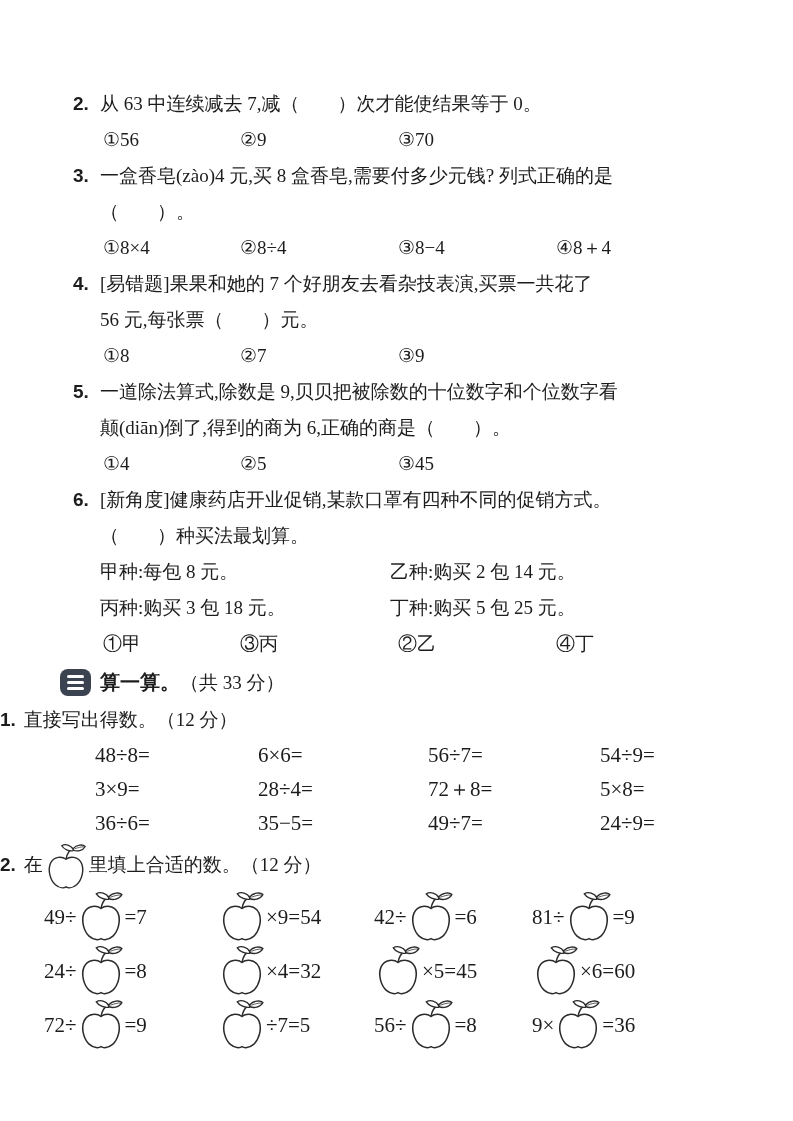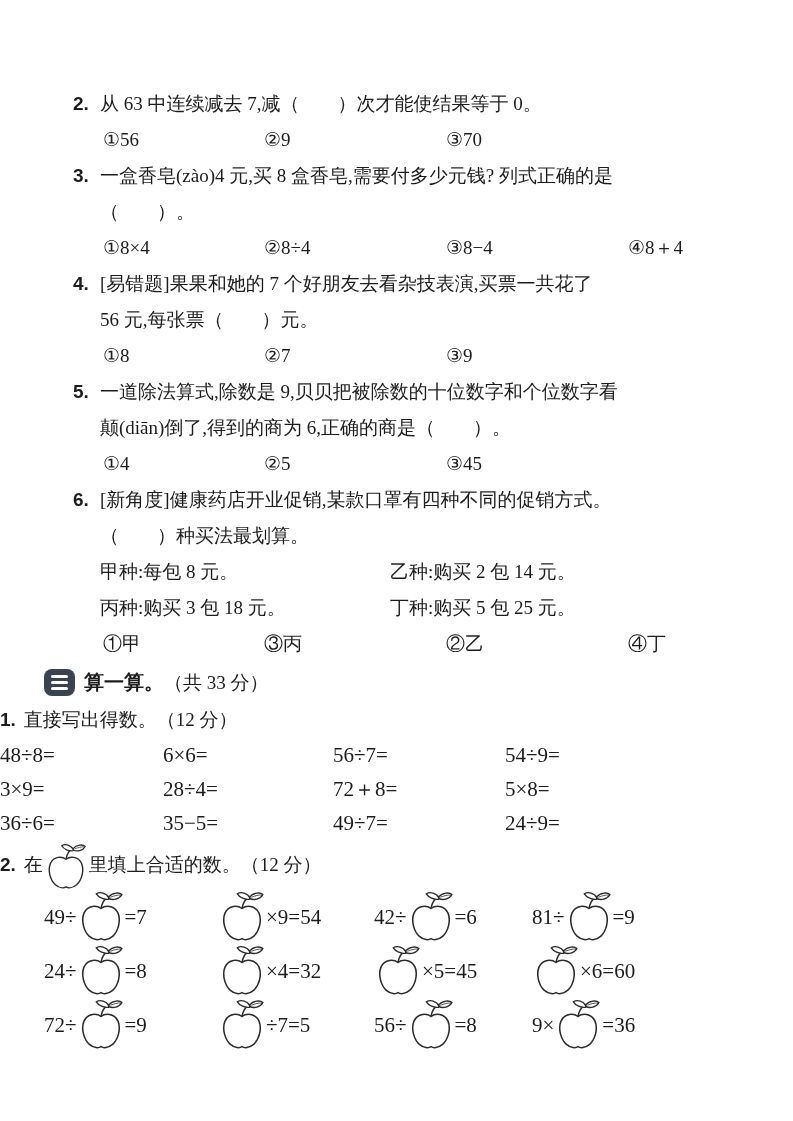--- a/index.html
+++ b/index.html
@@ -12,51 +12,51 @@
   .sheet { position:relative; width:793px; height:1121px; padding-top:86px; background:#fff; }
 
   
   .q { position:relative; padding-left:100px; padding-right:44px; font-size:19px; }
   .qnum {
     position:absolute; left:73px; top:0; width:26px;
     font-family:"Liberation Sans","DejaVu Sans",sans-serif;
     font-weight:bold; font-size:19px; line-height:36px;
   }
   .qline { line-height:36px; height:36px; white-space:nowrap; }
-  .opts { display:flex; padding-left:3px; line-height:36px; height:36px;gap:24px; }
+  .opts { display:flex; padding-left:3px; line-height:36px; height:36px; }
   .opts span { white-space:nowrap; }
   .opts span:nth-child(1) { width:137px; }
   .opts span:nth-child(2) { width:158px; }
   .opts span:nth-child(3) { width:158px; }
   .price-row { display:flex; line-height:36px; height:36px; }
   .price-row span { width:290px; white-space:nowrap; }
 
   
-  .sec { display:flex; align-items:center; height:40px; padding-left:44px; }
+  .sec { display:flex; align-items:center; height:40px; padding-left:60px; }
   .badge {
     width:31px; height:27px; border-radius:8px; background:#3b4350;
     display:flex; flex-direction:column; justify-content:center; align-items:center; gap:3px;
     flex:0 0 auto;
   }
   .badge i { display:block; width:17px; height:3px; background:#ffffff; border-radius:1.5px; }
   .sec-title {
     margin-left:9px; font-family:"Liberation Sans","DejaVu Sans",sans-serif;
     font-weight:bold; font-size:20px;
   }
   .sec-score { font-size:19px; font-weight:normal; font-family:"Liberation Serif","DejaVu Serif",serif; }
 
   
   .sub { font-size:19px; line-height:36px; height:36px; }
   .subnum { font-family:"Liberation Sans","DejaVu Sans",sans-serif; font-weight:bold; margin-right:8px; }
   .sub2 { height:50px; line-height:50px; display:flex; align-items:center; }
 
   
   .calc-row {
     display:grid; grid-template-columns:163px 170px 172px auto;
-    font-size:21px; line-height:34px; height:34px;
+    padding-left:95px; font-size:21px; line-height:34px; height:34px;
   }
   .calc-row span { white-space:nowrap; }
 
   
   .apple-row {
     display:grid; grid-template-columns:174px 156px 158px auto;
     padding-left:44px; height:54px; align-items:center; font-size:21px;
   }
   .apple-eq { display:flex; align-items:center; white-space:nowrap; }
   .apple-svg { width:48px; height:52px; flex:0 0 auto; }

